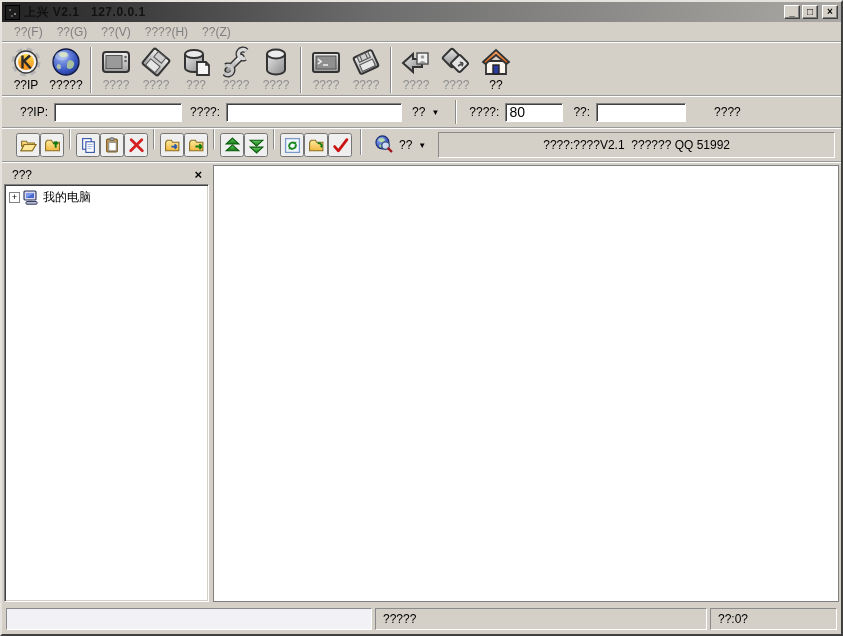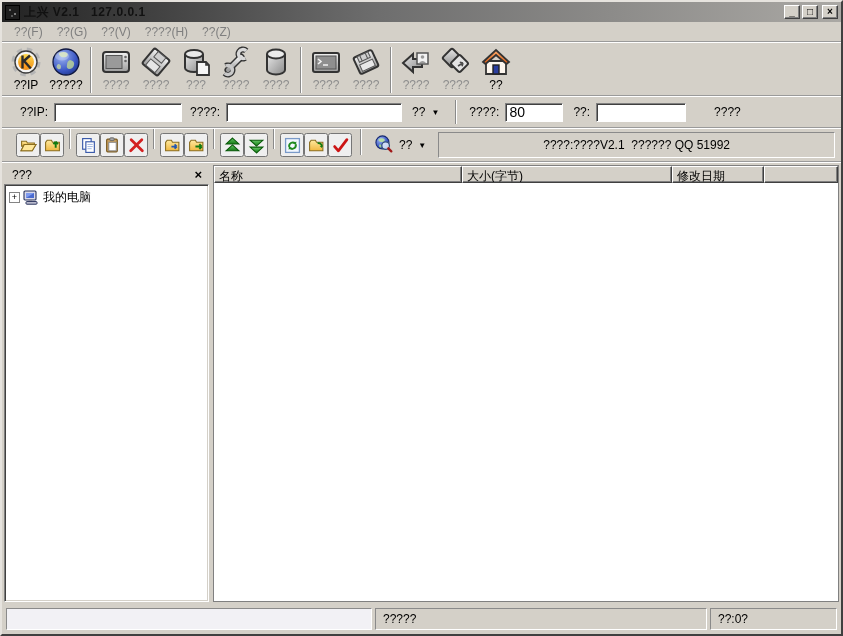--- a/index.html
+++ b/index.html
@@ -514,26 +514,20 @@
             </svg>
           </span>
           <span>我的电脑</span>
         </div>
       </div>
     </div>
 
     <div class="splitter"></div>
 
     <div class="filepanel">
-      <div class="cols">
-        <div class="col c1">名称</div>
-        <div class="col c2">大小(字节)</div>
-        <div class="col c3">修改日期</div>
-        <div class="col c4"></div>
-      </div>
       <div class="listbody"></div>
     </div>
 
   </div>
 
   <div class="statusbar">
     <div class="scell progress"></div>
     <div class="scell msg">
       <span>?????</span>
     </div>

